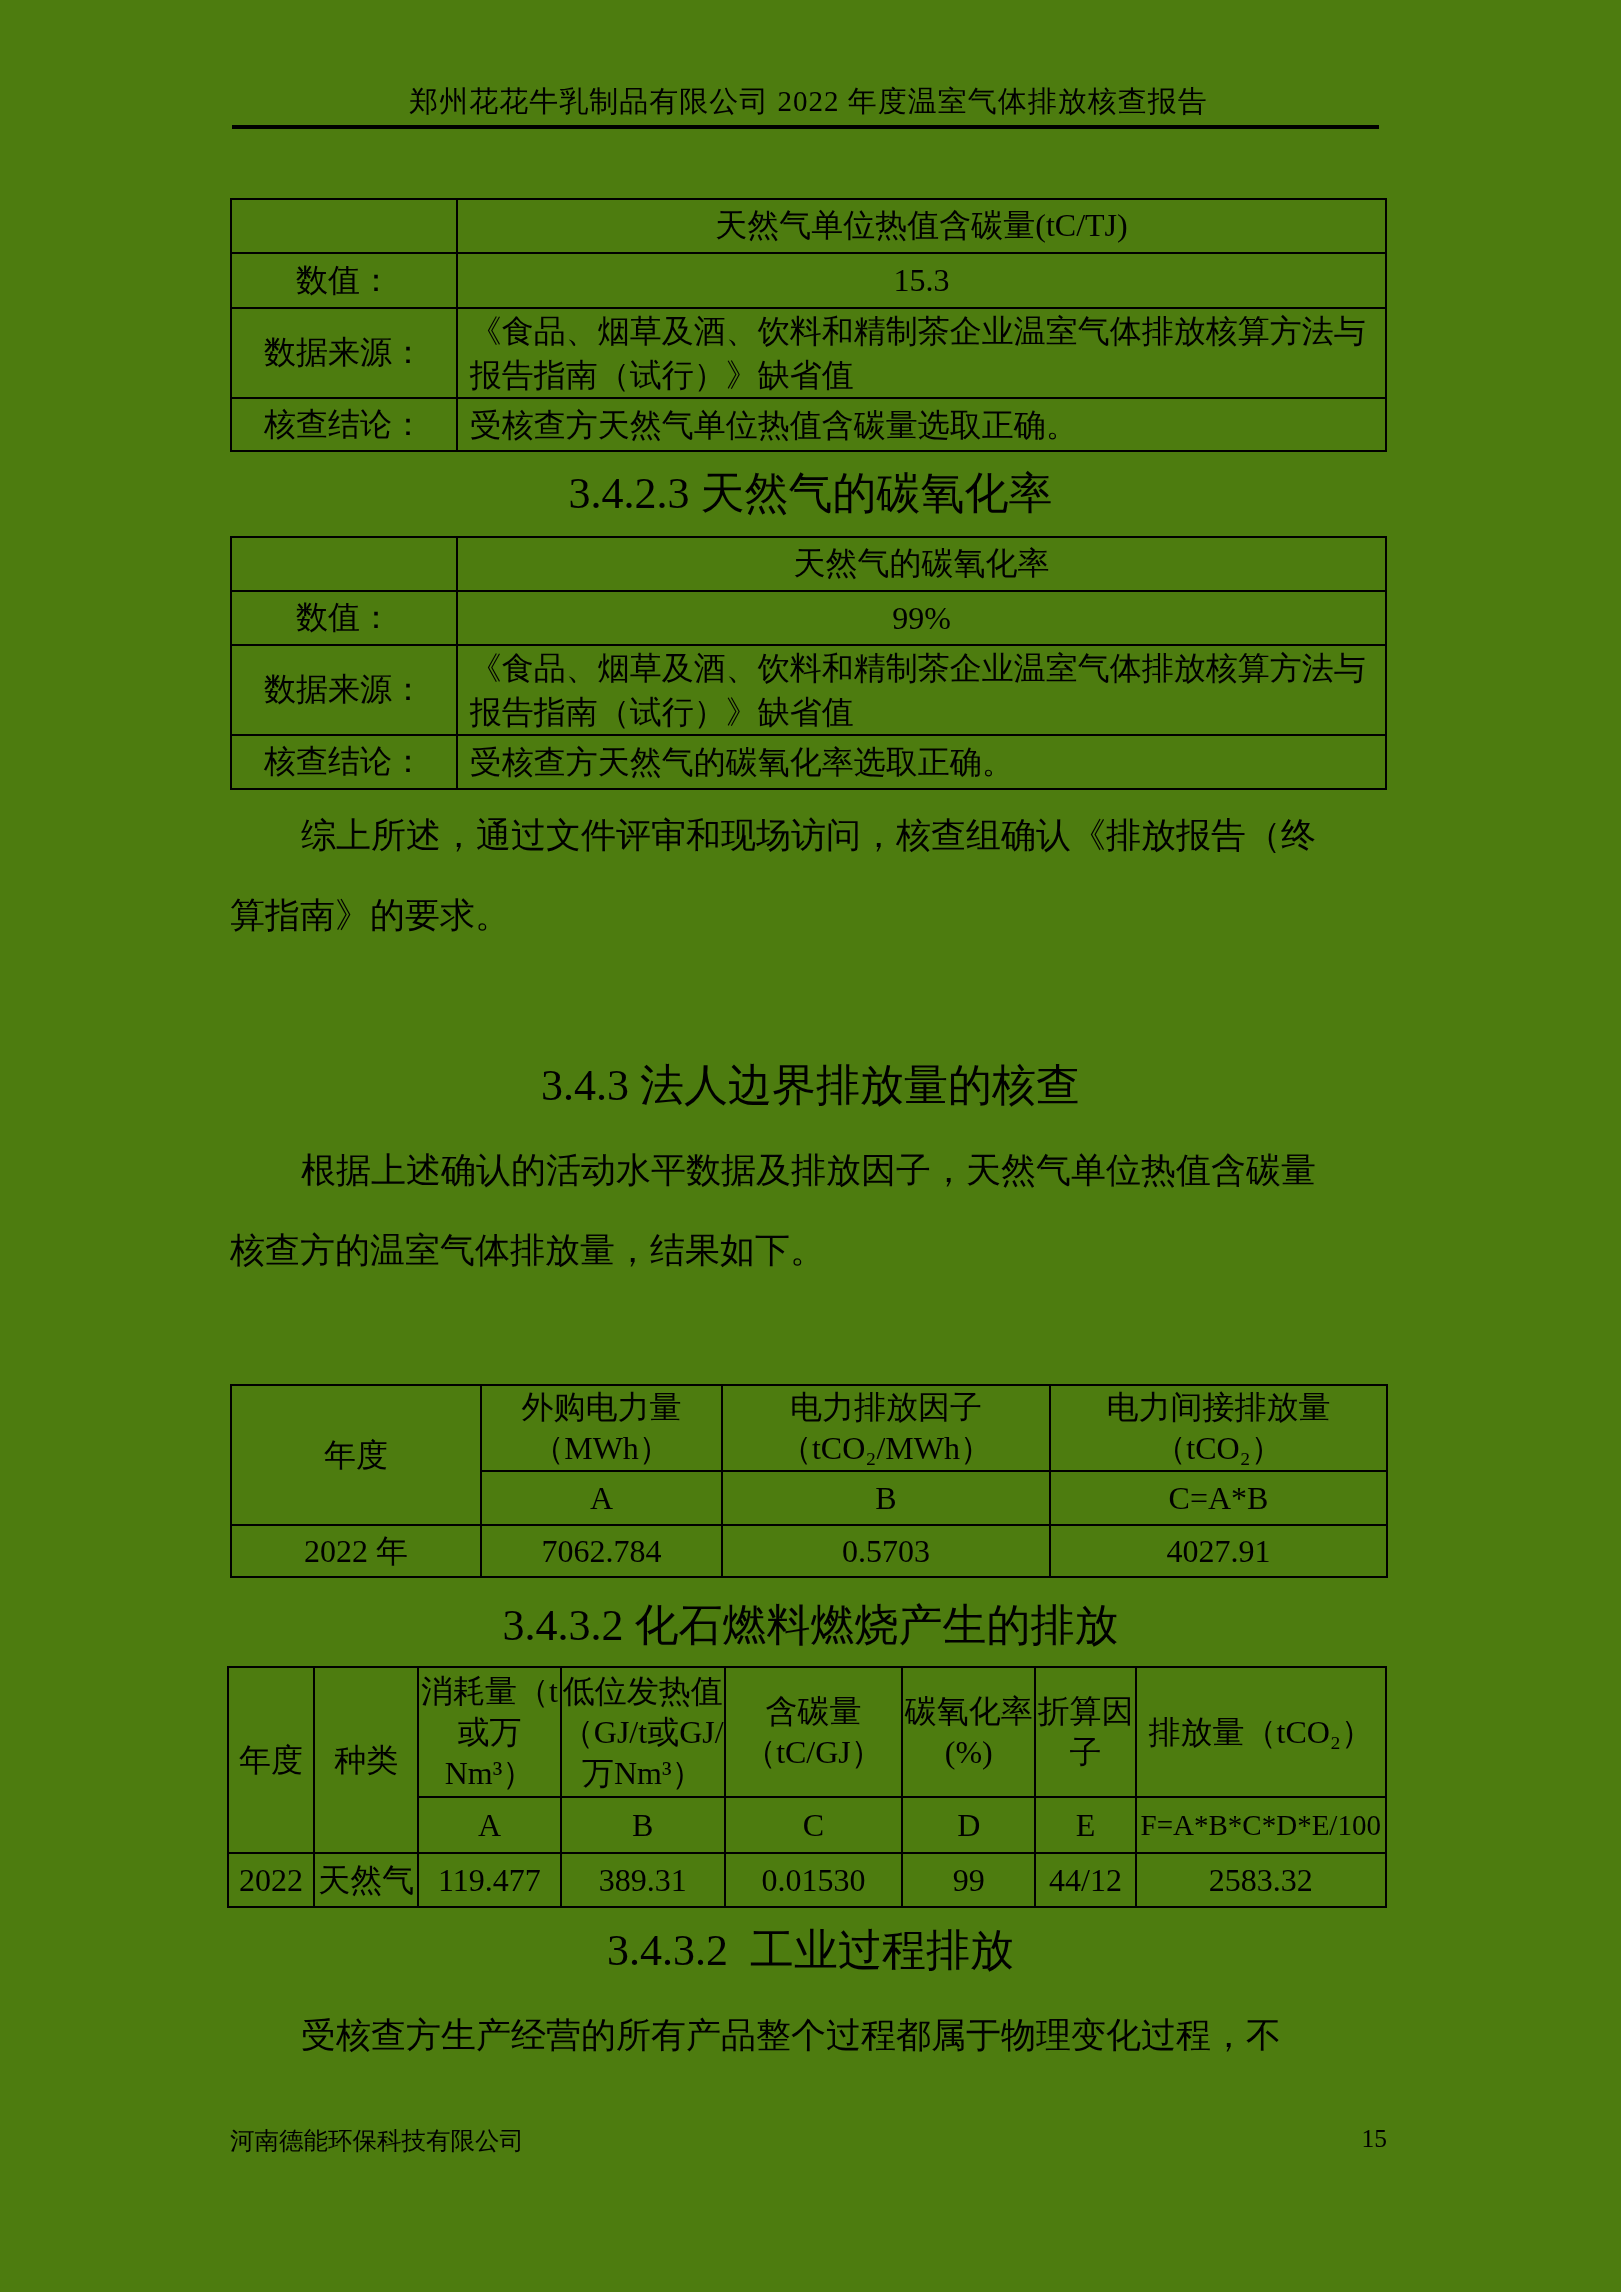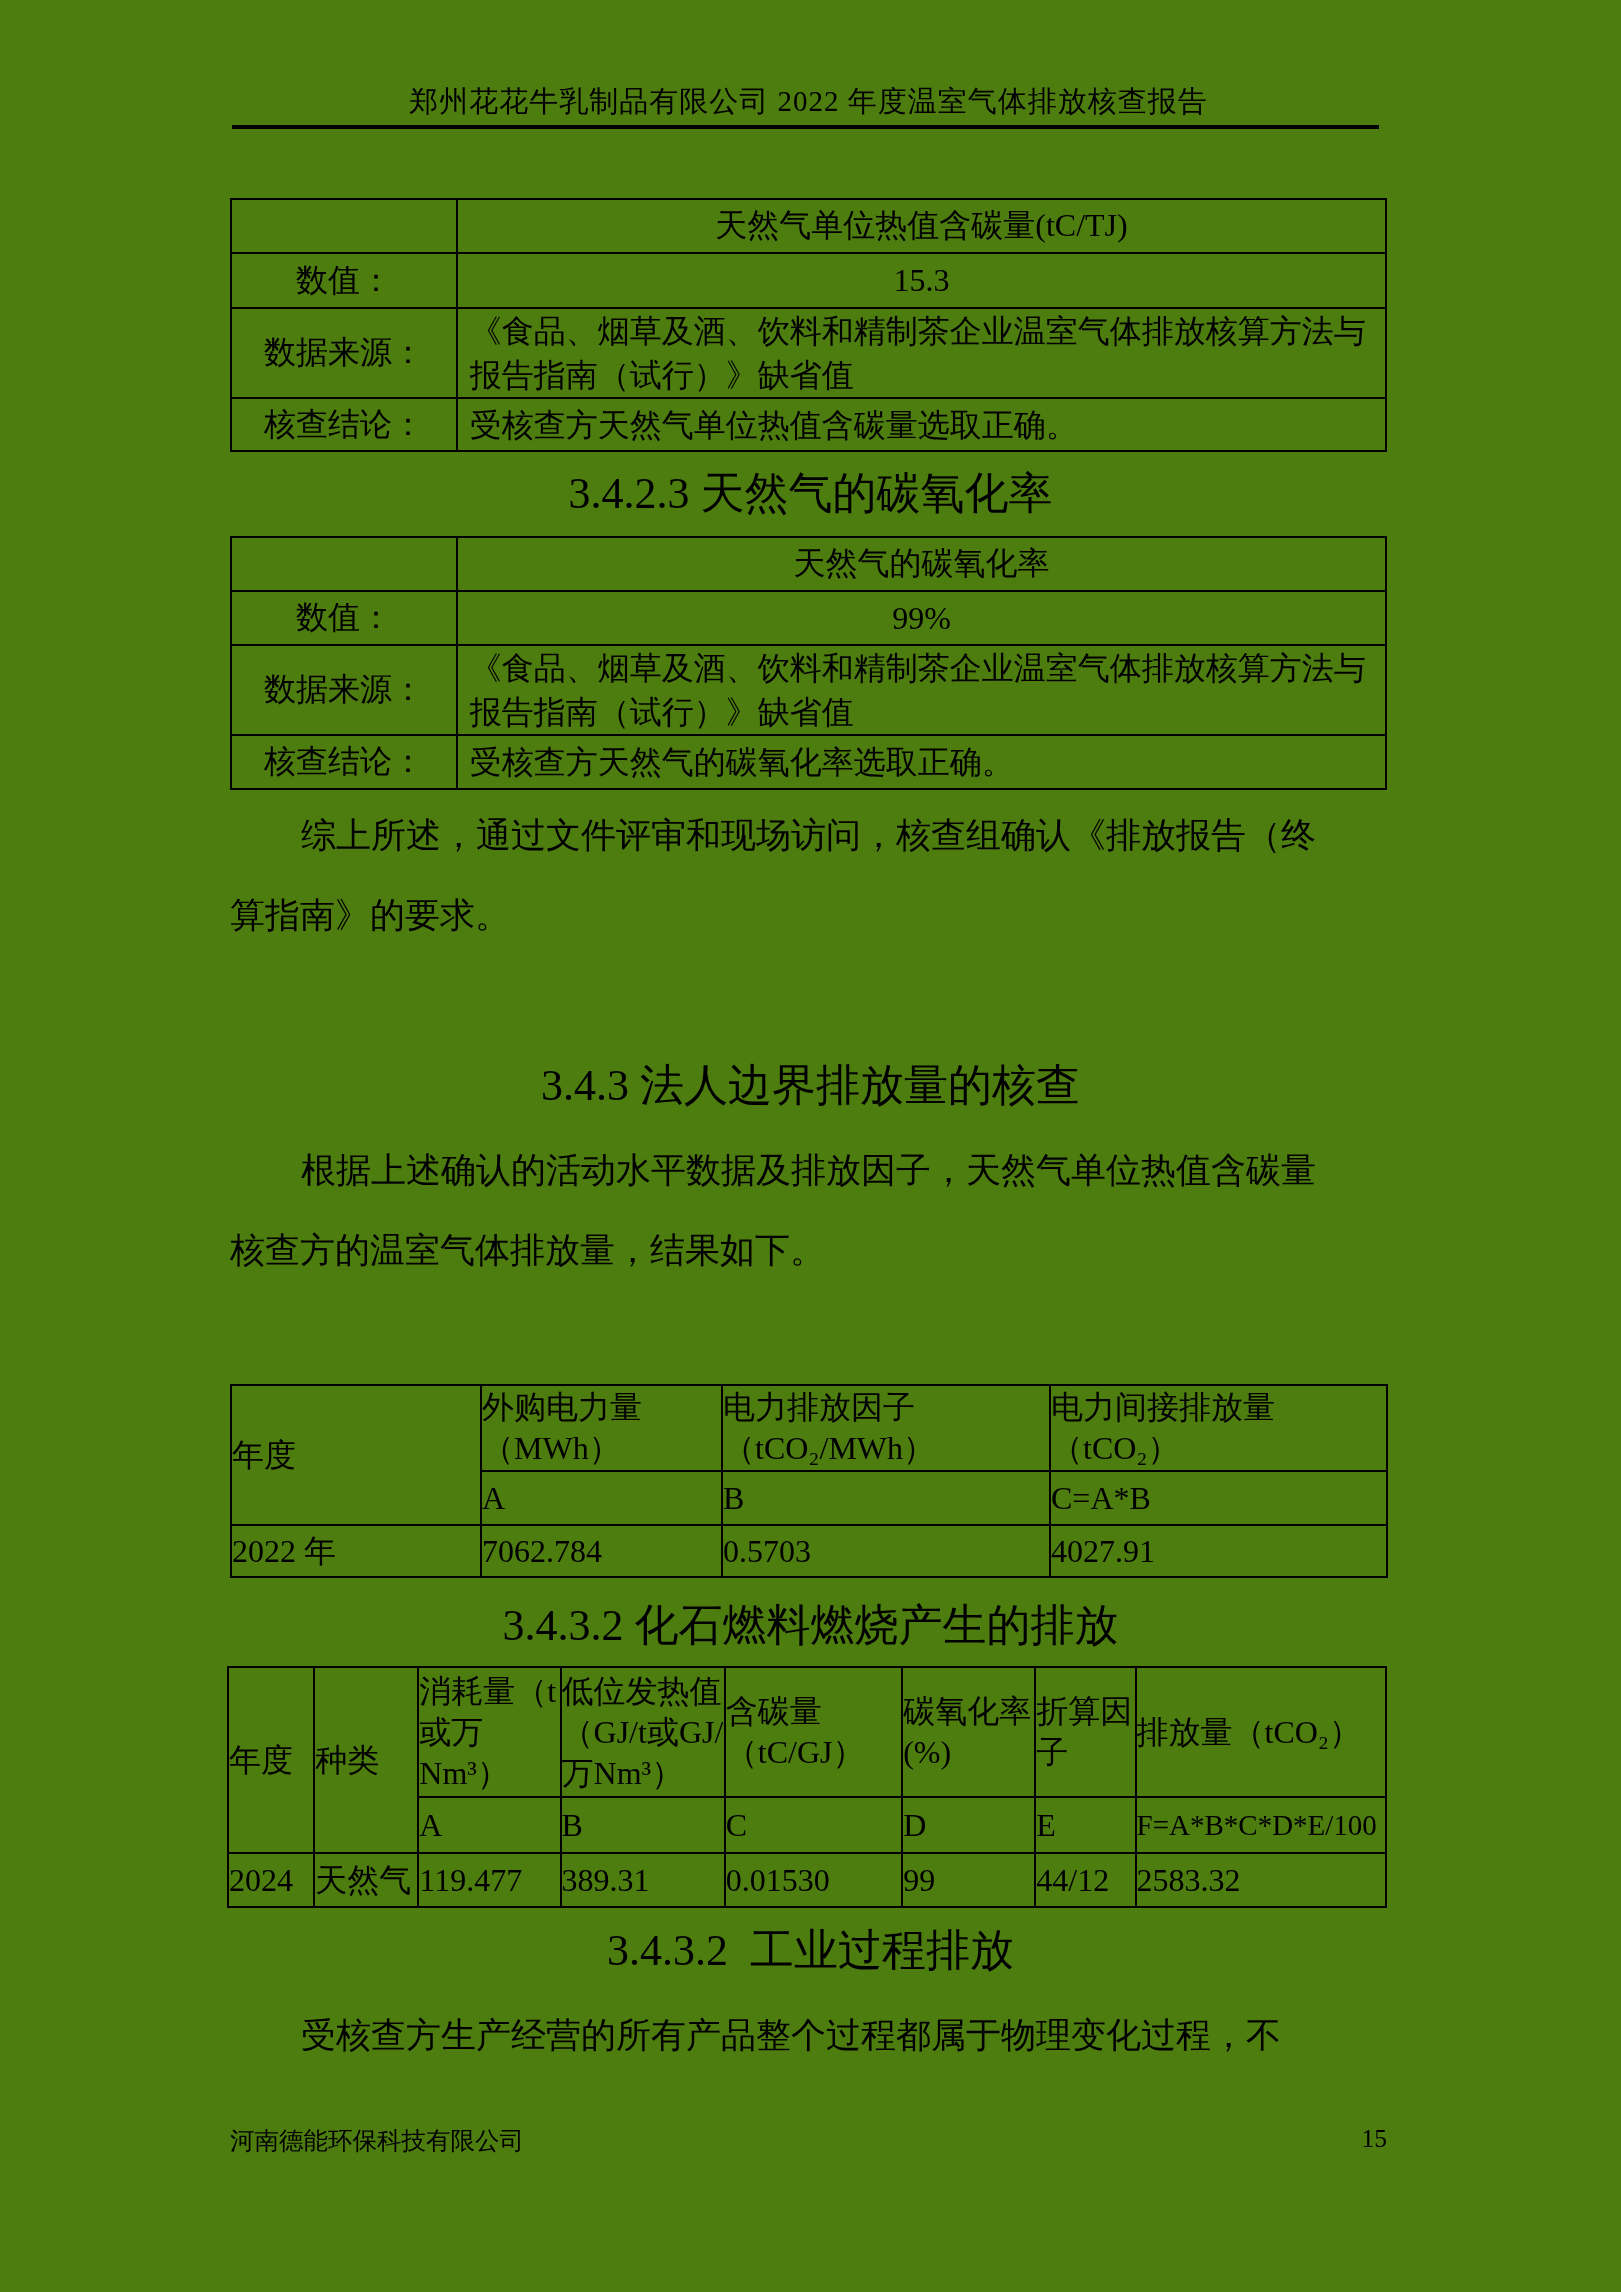--- a/index.html
+++ b/index.html
@@ -35,21 +35,21 @@
     vertical-align: middle;
     padding: 0;
     overflow: hidden;
   }
   .kv-table tr.hrow td { border-bottom-width: 2.9px; }
   .kv-table td.label { text-align: center; }
   .kv-table td.val-center { text-align: center; }
   .kv-table td.val-left { text-align: left; padding-left: 11.8px; line-height: 44px; }
   .kv-table td.title-cell { text-align: center; }
 
-  .data-table td { line-height: 41px; margin-left: 26px; }
+  .data-table td { text-align: center; line-height: 41px; margin-left: 26px; }
   .data-table tr.formula-row td { border-bottom-width: 2.9px; }
   .data-table .small { font-size: 29px; letter-spacing: 0; }
 
   .section-heading {
     left: 230px; width: 1161px;
     font-size: 44px; line-height: 43px; text-align: center;
     white-space: pre-wrap;
   }
   .para {
     left: 230px; width: 1161px;
@@ -210,21 +210,21 @@
       </tr>
       <tr class="formula-row" style="height:56px">
         <td>A</td>
         <td>B</td>
         <td>C</td>
         <td>D</td>
         <td>E</td>
         <td class="small">F=A*B*C*D*E/100</td>
       </tr>
       <tr style="height:54px">
-        <td>2024</td>
+        <td>2022</td>
         <td>天然气</td>
         <td>119.477</td>
         <td>389.31</td>
         <td>0.01530</td>
         <td>99</td>
         <td>44/12</td>
         <td>2583.32</td>
       </tr>
     </tbody>
       </table>

